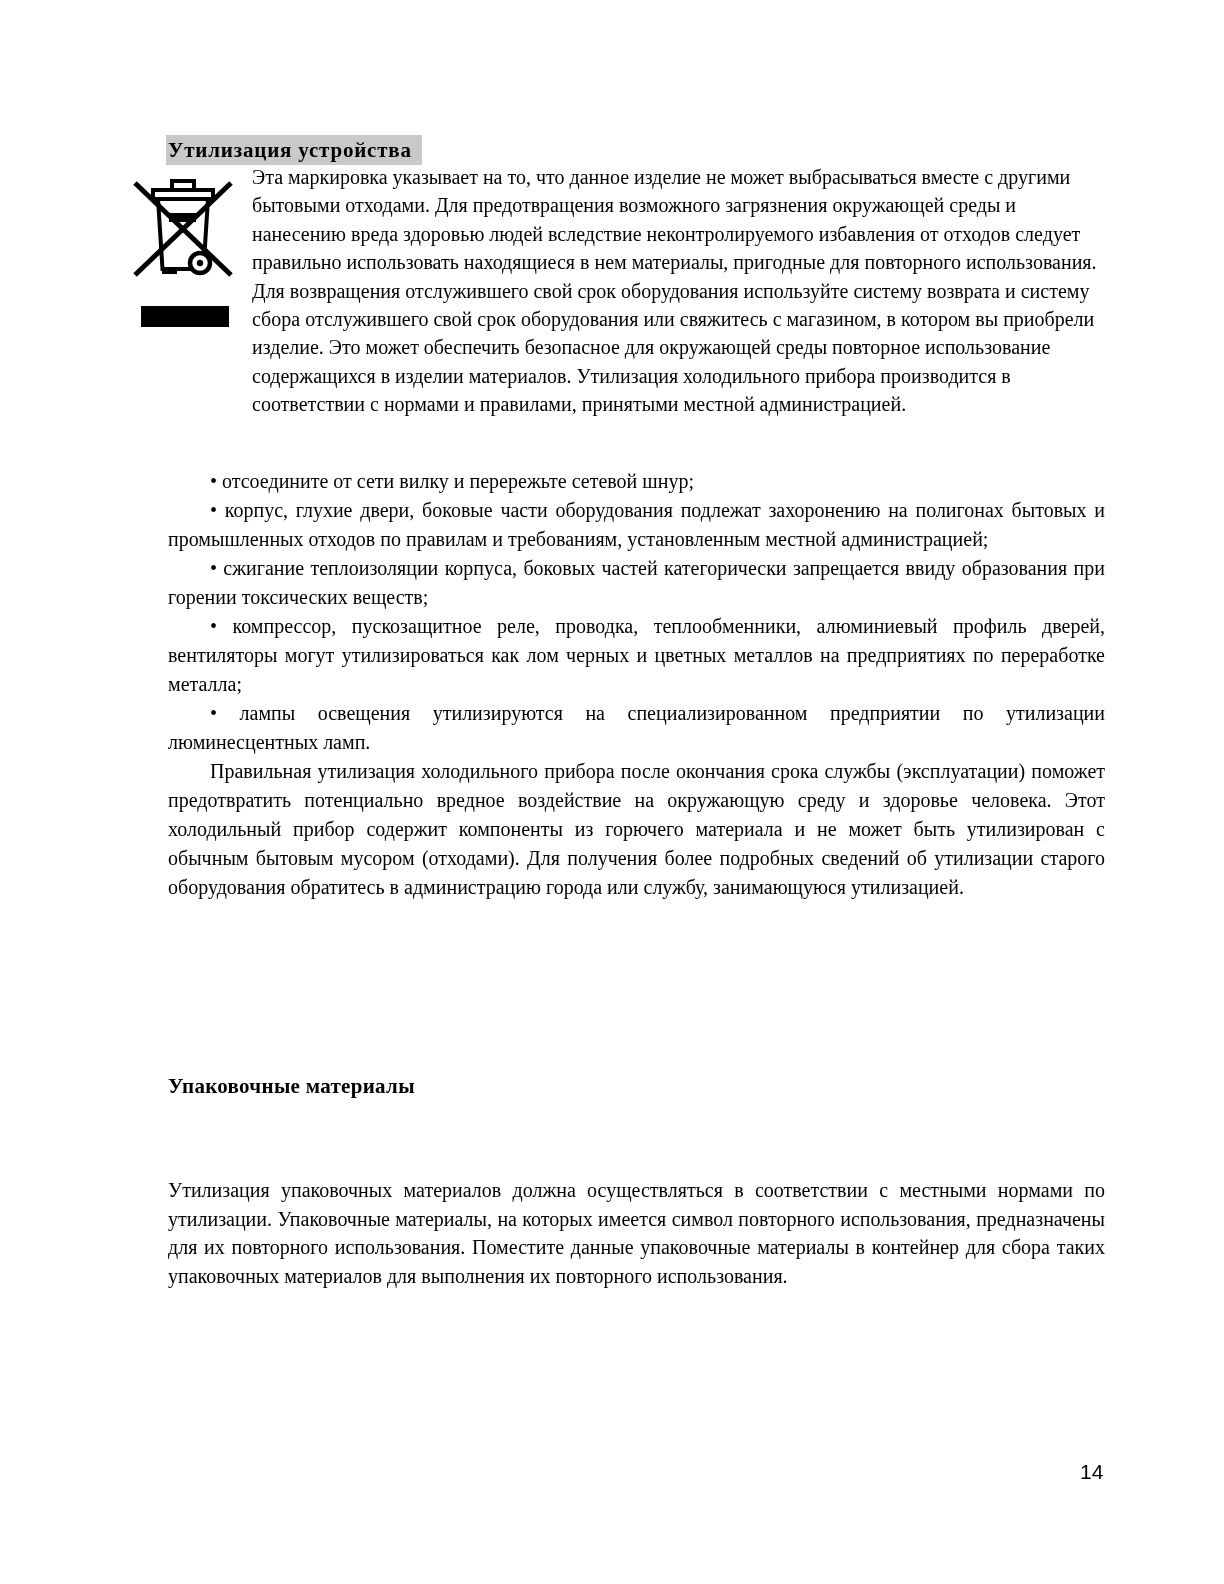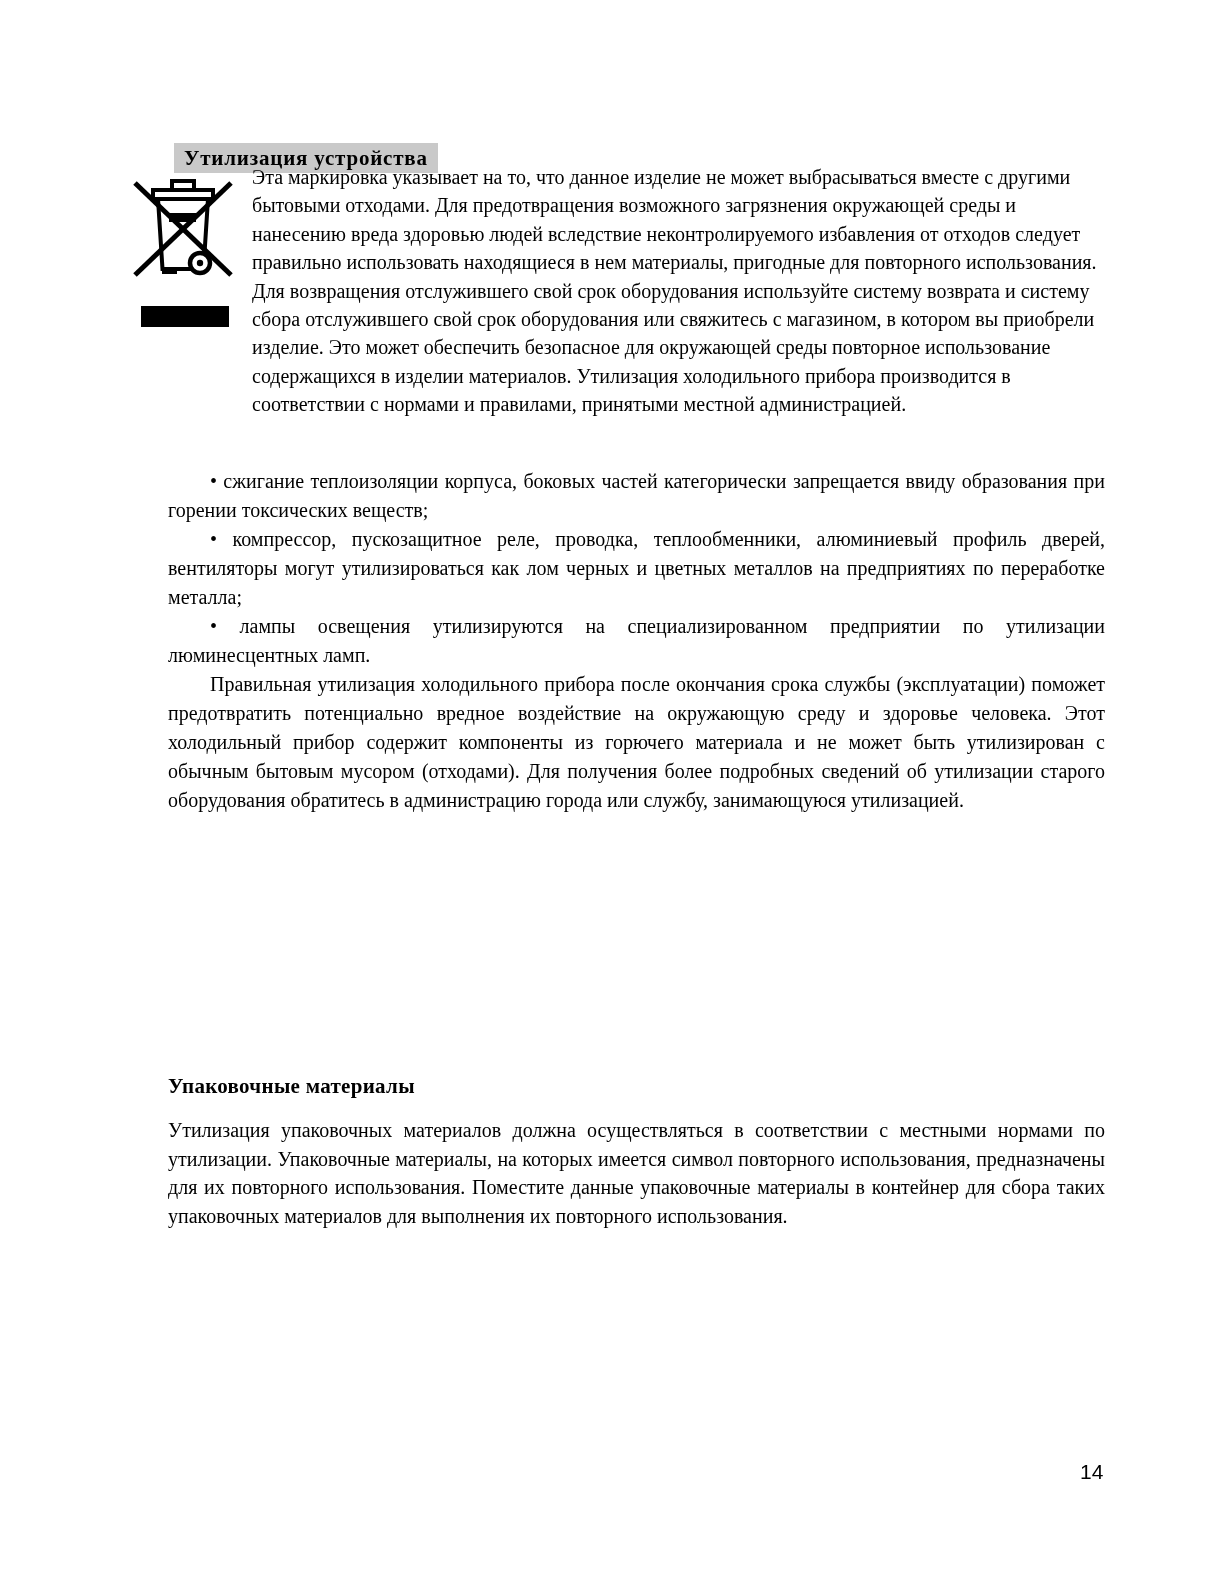--- a/index.html
+++ b/index.html
@@ -13,27 +13,27 @@
     height: 1584px;
     background: #ffffff;
     color: #000000;
     font-family: "Liberation Serif", "DejaVu Serif", serif;
     overflow: hidden;
   }
   .section-title {
     position: absolute;
     left: 166px;
     top: 135px;
-    margin: 8px;
+    margin: 0;
     display: inline-block;
     background: #c9c9c9;
     font-size: 21px;
     font-weight: bold;
     letter-spacing: 0.8px;
-    padding: 3px 10px 3px 10px;
+    padding: 3px 10px 3px 2px;
     line-height: 24px;
   }
   .weee-icon-wrap {
     position: absolute;
     left: 132px;
     top: 174px;
     width: 102px;
     height: 110px;
   }
   .weee-bar {
@@ -75,21 +75,21 @@
     left: 168px;
     top: 1074px;
     margin: 0;
     font-size: 21px;
     font-weight: bold;
     letter-spacing: 0.3px;
   }
   .packaging-para {
     position: absolute;
     left: 168px;
-    top: 1116px;
+    top: 1176px;
     width: 937px;
     margin: 0;
     font-size: 20px;
     line-height: 28.6px;
     text-align: justify;
     text-justify: inter-word;
   }
   .page-number {
     position: absolute;
     left: 1080px;
@@ -125,20 +125,22 @@
       <line x1="99" y1="9" x2="3" y2="101" stroke="#000" stroke-width="5"></line>
     </svg>
   </div>
 
   <div class="weee-bar"></div>
 
   <p class="marking-para">Эта маркировка указывает на то, что данное изделие не может выбрасываться вместе с другими бытовыми отходами. Для предотвращения возможного загрязнения окружающей среды и нанесению вреда здоровью людей вследствие неконтролируемого избавления от отходов следует правильно использовать находящиеся в нем материалы, пригодные для повторного использования. Для возвращения отслужившего свой срок оборудования используйте систему возврата и систему сбора отслужившего свой срок оборудования или свяжитесь с магазином, в котором вы приобрели изделие. Это может обеспечить безопасное для окружающей среды повторное использование содержащихся в изделии материалов.  Утилизация холодильного прибора производится в соответствии с нормами и правилами, принятыми местной администрацией.</p>
 
   <div class="flow">
     <div>
+        <p class="just">• отсоедините от сети вилку и перережьте сетевой шнур;</p>
+        <p class="just">• корпус, глухие двери, боковые части оборудования подлежат захоронению на полигонах бытовых и промышленных отходов по правилам и требованиям, установленным местной администрацией;</p>
         <p class="just">• сжигание теплоизоляции корпуса, боковых частей категорически запрещается ввиду образования при горении токсических веществ;</p>
         <p class="just">• компрессор, пускозащитное реле, проводка, теплообменники, алюминиевый профиль дверей, вентиляторы могут утилизироваться как лом черных и цветных металлов на предприятиях по переработке металла;</p>
         <p class="just">• лампы освещения утилизируются на специализированном предприятии по утилизации люминесцентных ламп.</p>
       </div>
     <p class="just">Правильная утилизация холодильного прибора после окончания срока службы (эксплуатации) поможет предотвратить потенциально вредное воздействие на окружающую среду и здоровье человека. Этот холодильный прибор содержит компоненты из горючего материала и не может быть утилизирован с обычным бытовым мусором (отходами). Для получения более подробных сведений об утилизации старого оборудования обратитесь в администрацию города или службу, занимающуюся утилизацией.</p>
   </div>
 
   <h2 class="packaging-title">Упаковочные материалы</h2>
 
   <p class="packaging-para">Утилизация упаковочных материалов должна осуществляться в соответствии с местными нормами по утилизации. Упаковочные материалы, на которых имеется символ повторного использования, предназначены для их повторного использования. Поместите данные упаковочные материалы в контейнер для сбора таких упаковочных материалов для выполнения их повторного использования.</p>

